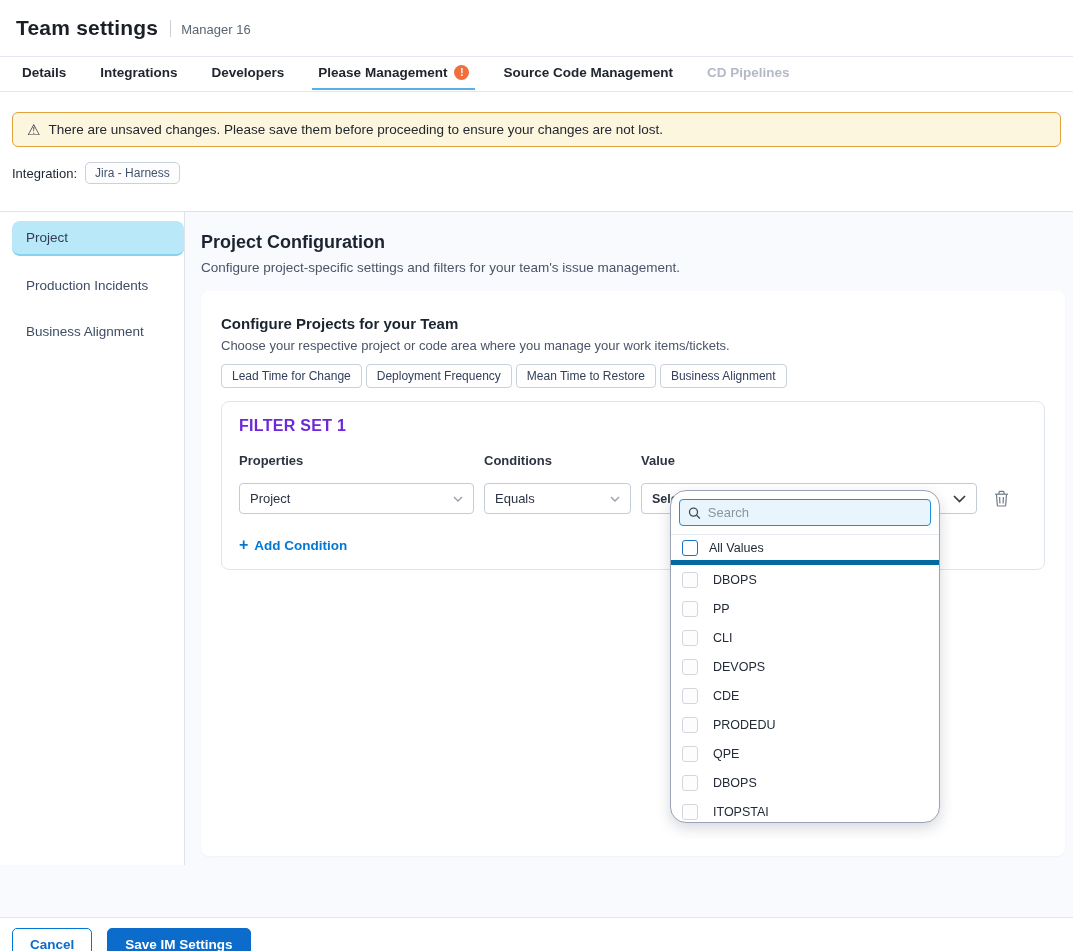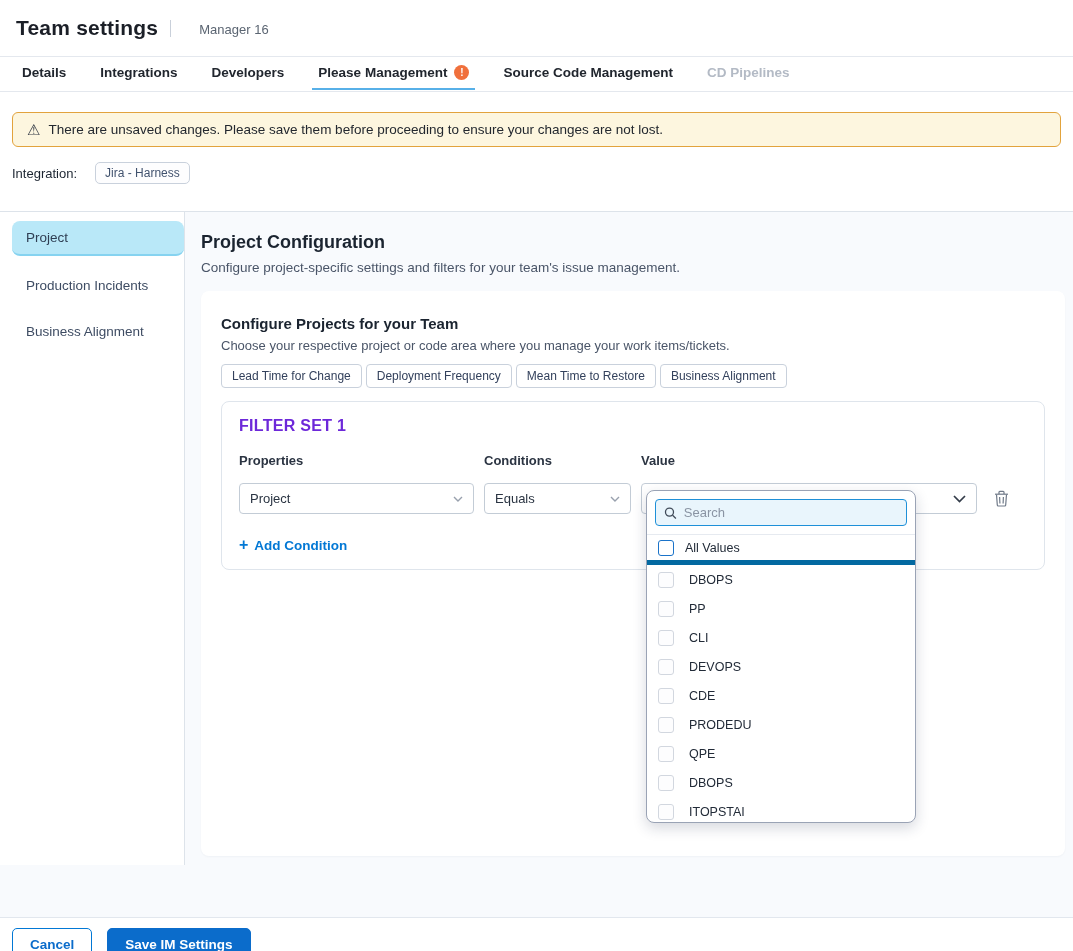--- a/index.html
+++ b/index.html
@@ -1,37 +1,37 @@
 <!DOCTYPE html>
 <html><head>
 <meta charset="utf-8">
 <style>
   * { margin:0; padding:0; box-sizing:border-box; }
   html,body { width:1073px; height:951px; background:#fff; font-family:"Liberation Sans", sans-serif; position:relative; overflow:hidden; }
 
   
   .hdr { height:57px; border-bottom:1px solid #e4e8ee; display:flex; align-items:center; padding:0 16px; background:#fff; }
   .hdr-title { font-size:21px; font-weight:bold; color:#1b1f27; letter-spacing:.2px; }
-  .hdr-sub { font-size:13px; color:#5b6572; margin-left:12px; padding-left:28px; border-left:1.5px solid #c9d0da; padding-top:2px; }
+  .hdr-sub { font-size:13px; color:#5b6572; margin-left:12px; padding-left:10px; border-left:1.5px solid #c9d0da; padding-top:2px; }
 
   
   .tabs { height:35px; display:flex; align-items:flex-start; gap:30px; padding:6px 0 0 20px; border-bottom:1px solid #e4e8ee; background:#fff; }
   .tab { font-size:13.5px; font-weight:700; color:#21262e; position:relative; padding:2px 2px 9px 2px; cursor:pointer; display:flex; align-items:center; gap:7px; }
   .tab.disabled { color:#b3bac5; font-weight:700; }
   .tab.active::after { content:""; position:absolute; left:-4px; right:-4px; bottom:-1px; height:2.5px; background:#57b0e8; }
   .tab-badge { width:15px; height:15px; border-radius:50%; background:#f0703c; color:#fff; font-size:10px; font-weight:bold; display:flex; align-items:center; justify-content:center; }
 
   
   .presec { background:#fff; height:99px; }
   .banner { margin:20px 12px 0 12px; background:#fdf6df; border:1px solid #e2a33d; border-radius:6px; padding:9px 14px; display:flex; align-items:center; gap:8px; }
   .banner-icon { font-size:15px; color:#343b46; line-height:1; }
   .banner-text { font-size:13.5px; color:#23282f; }
   .integration-row { margin:15px 12px 0 12px; display:flex; align-items:center; gap:8px; }
   .integration-label { font-size:13px; color:#1b2430; }
-  .integration-chip { border:1px solid #c9d1dc; border-radius:5px; padding:3px 9px; font-size:12px; color:#41526e; background:#fdfdfe; cursor:pointer;margin-left:10px; }
+  .integration-chip { border:1px solid #c9d1dc; border-radius:5px; padding:3px 9px; font-size:12px; color:#41526e; background:#fdfdfe; cursor:pointer; }
 
   .hdiv { border-top:1px solid #dde3ea; }
 
   
   .mainrow { display:flex; height:653px; }
   .sidebar { width:185px; background:#fff; border-right:1px solid #dde3ea; padding-top:9px; flex-shrink:0; }
   .side-item { margin:0 0 13px 12px; padding:9px 14px; font-size:13.5px; color:#3e4c63; border-radius:8px; cursor:pointer; }
   .side-item.active { background:#b9e8f8; color:#2f3e53; border-bottom:2px solid #86d3f0; }
 
   .content { flex:1; background:#f8fafd; padding:20px 10px 0 16px; }
@@ -49,21 +49,21 @@
   .fgrid { display:grid; grid-template-columns:235px 147px 336px 40px; column-gap:10px; margin-top:18px; align-items:center; }
   .flabel { font-size:13px; font-weight:bold; color:#2b3442; margin-bottom:15px; }
   .fselect { height:31px; border:1px solid #c3ccd6; border-radius:4px; background:#fff; display:flex; align-items:center; justify-content:space-between; padding:0 10px; font-size:13px; color:#2a3442; cursor:pointer; }
   .fselect.value-sel { font-weight:bold; font-size:12.5px; }
   .chev { display:flex; align-items:center; }
   .trash-btn { display:flex; align-items:center; justify-content:center; width:28px; height:28px; cursor:pointer; }
   .addcond { margin-top:23px; display:flex; align-items:center; gap:6px; color:#0278d5; font-size:13.5px; font-weight:bold; cursor:pointer; width:max-content; }
   .addcond .plus { font-size:16px; font-weight:bold; line-height:1; }
 
   
-  .dropdown { position:absolute; left:646px; top:490px; width:270px; height:333px; background:#fff; border:1px solid #9aa3b5; border-radius:8px; box-shadow:0 5px 14px rgba(25,40,70,.18); overflow:hidden; z-index:10; }
+  .dropdown { position:absolute; left:670px; top:490px; width:270px; height:333px; background:#fff; border:1px solid #9aa3b5; border-radius:16px; box-shadow:0 5px 14px rgba(25,40,70,.18); overflow:hidden; z-index:10; }
   .search-wrap { padding:8px; border-bottom:1px solid #e6eaf0; }
   .search-box { height:27px; border:1.5px solid #1e90d8; border-radius:4px; background:#e9f5fc; display:flex; align-items:center; gap:7px; padding:0 8px; }
   .search-box input { border:none; outline:none; background:transparent; font-size:13px; color:#2a3442; width:100%; font-family:"Liberation Sans", sans-serif; }
   .search-box input::placeholder { color:#8a94a3; }
   .ddrow { height:29px; display:flex; align-items:center; gap:11px; padding:0 11px; font-size:12.5px; color:#222b38; cursor:pointer; }
   .ddrow.allvals { border-bottom:5px solid #0369a1; height:30px;align-items:center; }
   .cb { width:16px; height:16px; border-radius:3px; background:#fff; flex-shrink:0; }
   .cb.blue { border:1.6px solid #1a73c9; }
   .cb.gray { border:1px solid #d2d7df; background:#fdfdfe; }
   .ddrow .opt-label { padding-left:4px; }

